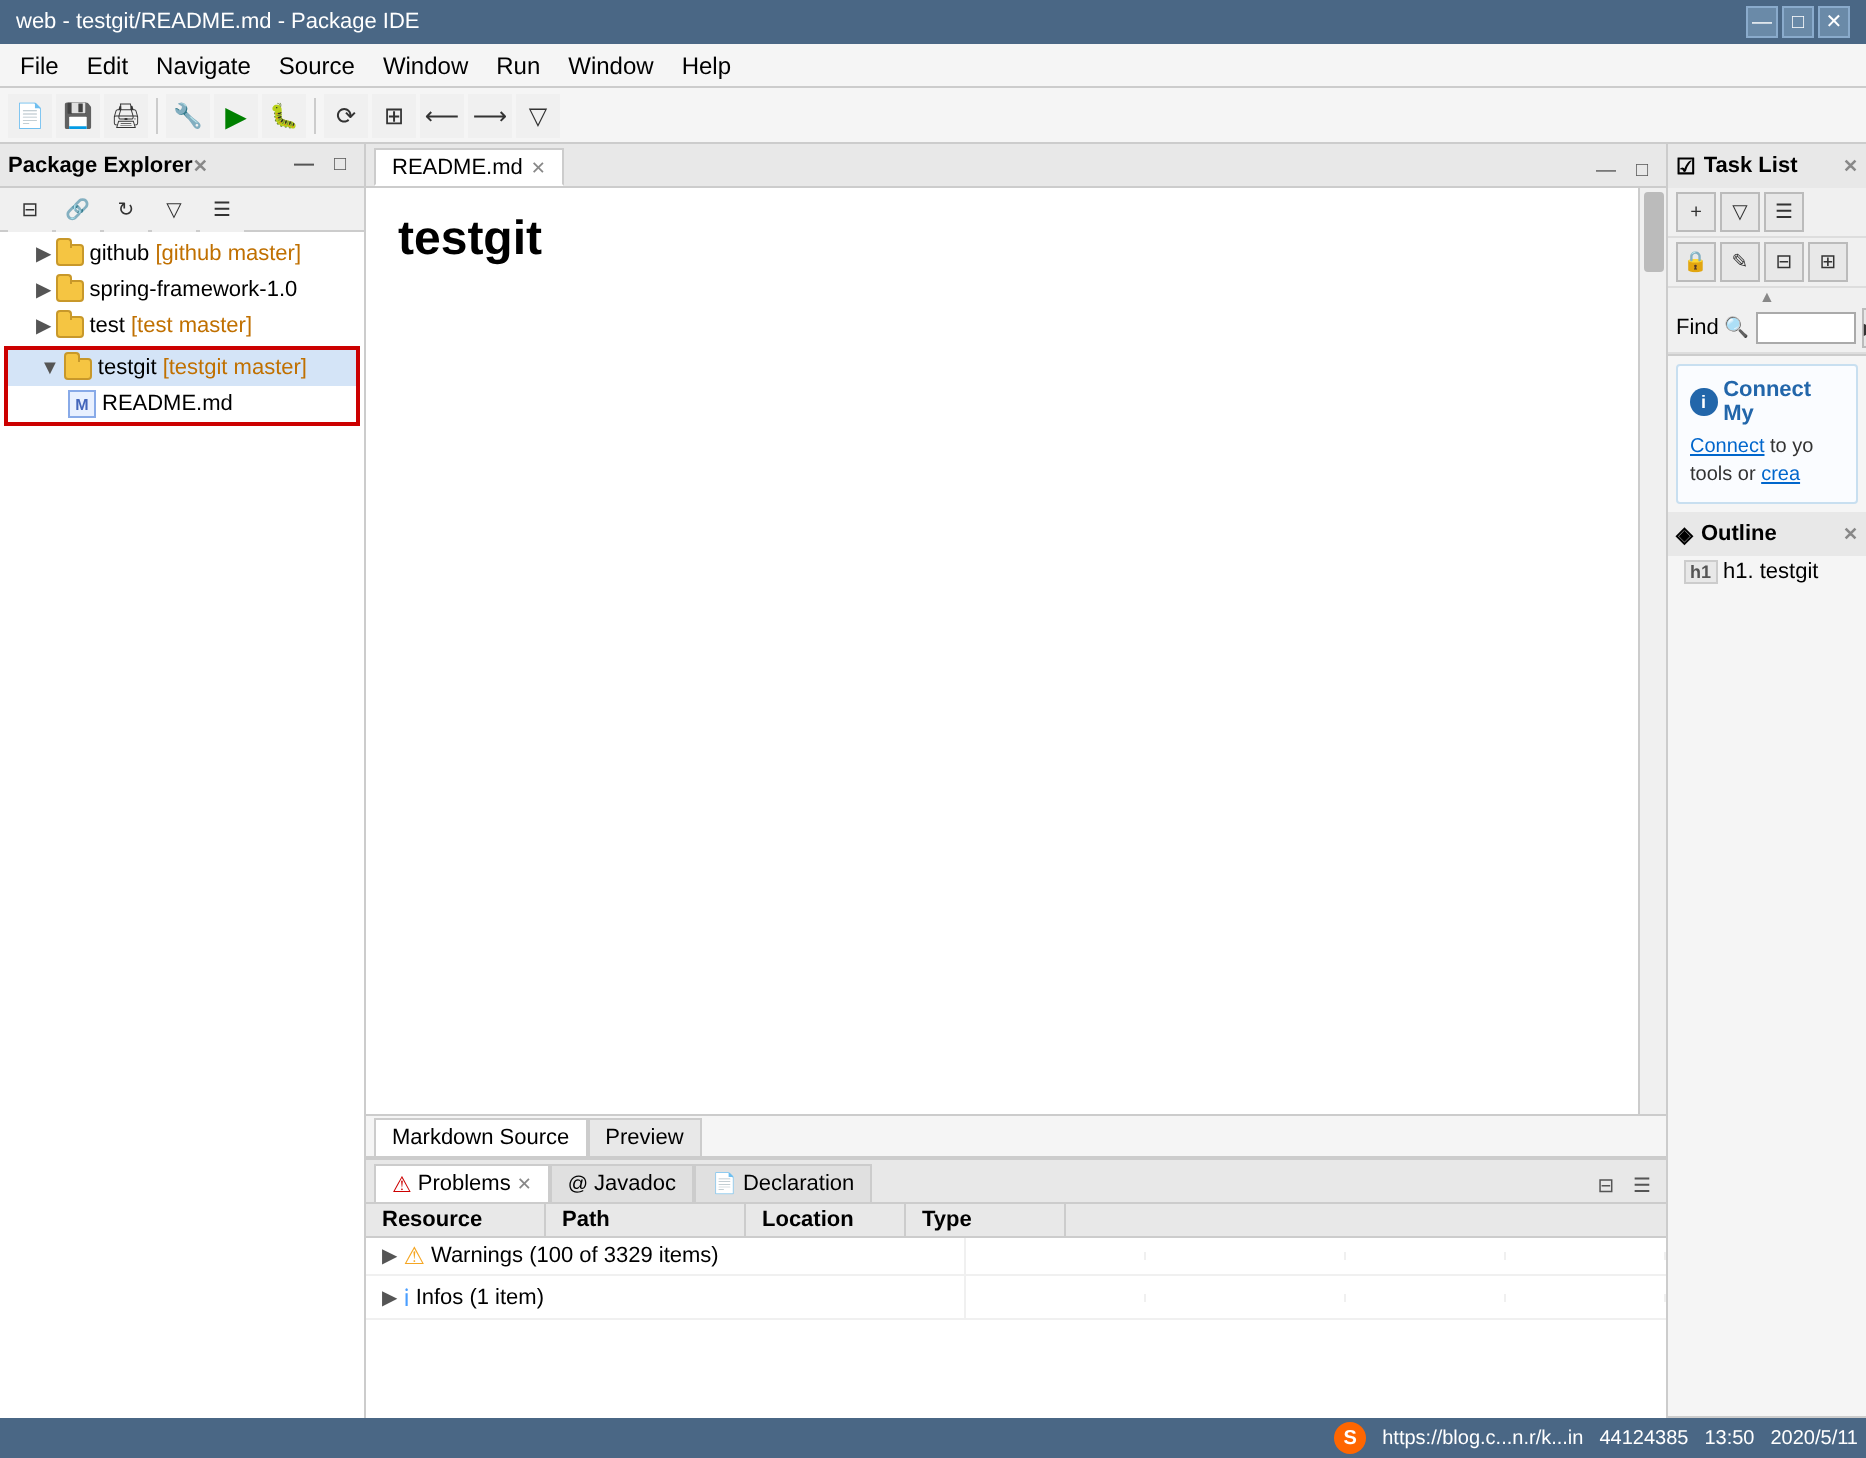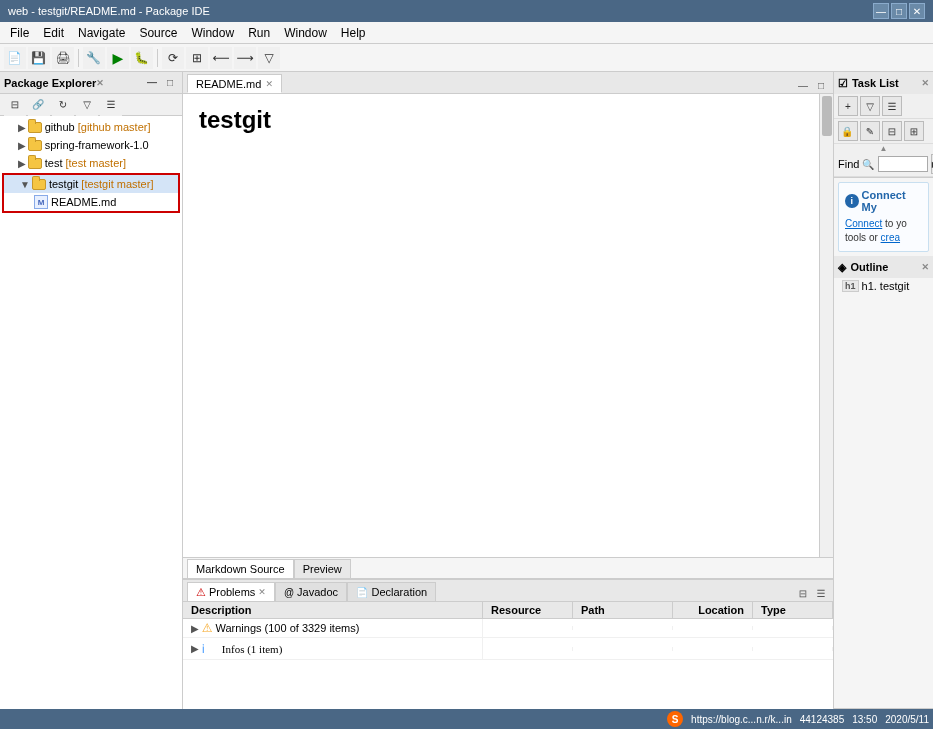--- a/index.html
+++ b/index.html
@@ -592,44 +592,43 @@
         </div>
         <div class="problems-actions">
           <div class="panel-icon-btn">⊟</div>
           <div class="panel-icon-btn">☰</div>
         </div>
       </div>
 
 
       <div class="problems-table">
         <div class="problems-header">
-          <div class="problems-header-cell" style="width:300px;">Description</div>
           <div class="problems-header-cell" style="width:90px;">Resource</div>
           <div class="problems-header-cell" style="width:100px;">Path</div>
-          <div class="problems-header-cell" style="width:80px;text-align:right;">Location</div>
+          <div class="problems-header-cell" style="width:80px;">Location</div>
           <div class="problems-header-cell" style="width:80px;">Type</div>
         </div>
 
         <div class="problems-row">
           <div class="problems-cell" style="width:300px; display:flex; align-items:center;">
             <span class="expand-arrow">▶</span>
             <span class="warning-icon">⚠</span>
             <span style="margin-left:3px;">Warnings (100 of 3329 items)</span>
           </div>
           <div class="problems-cell" style="width:90px;"></div>
           <div class="problems-cell" style="width:100px;"></div>
           <div class="problems-cell" style="width:80px;"></div>
           <div class="problems-cell" style="width:80px;"></div>
         </div>
 
         <div class="problems-row">
           <div class="problems-cell" style="width:300px; display:flex; align-items:center;">
             <span class="expand-arrow">▶</span>
             <span class="info-icon">ℹ</span>
-            <span style="margin-left:17px;font-family:Liberation Serif, serif;">Infos (1 item)</span>
+            <span style="margin-left:3px;">Infos (1 item)</span>
           </div>
           <div class="problems-cell" style="width:90px;"></div>
           <div class="problems-cell" style="width:100px;"></div>
           <div class="problems-cell" style="width:80px;"></div>
           <div class="problems-cell" style="width:80px;"></div>
         </div>
       </div>
     </div>
   </div>
 

